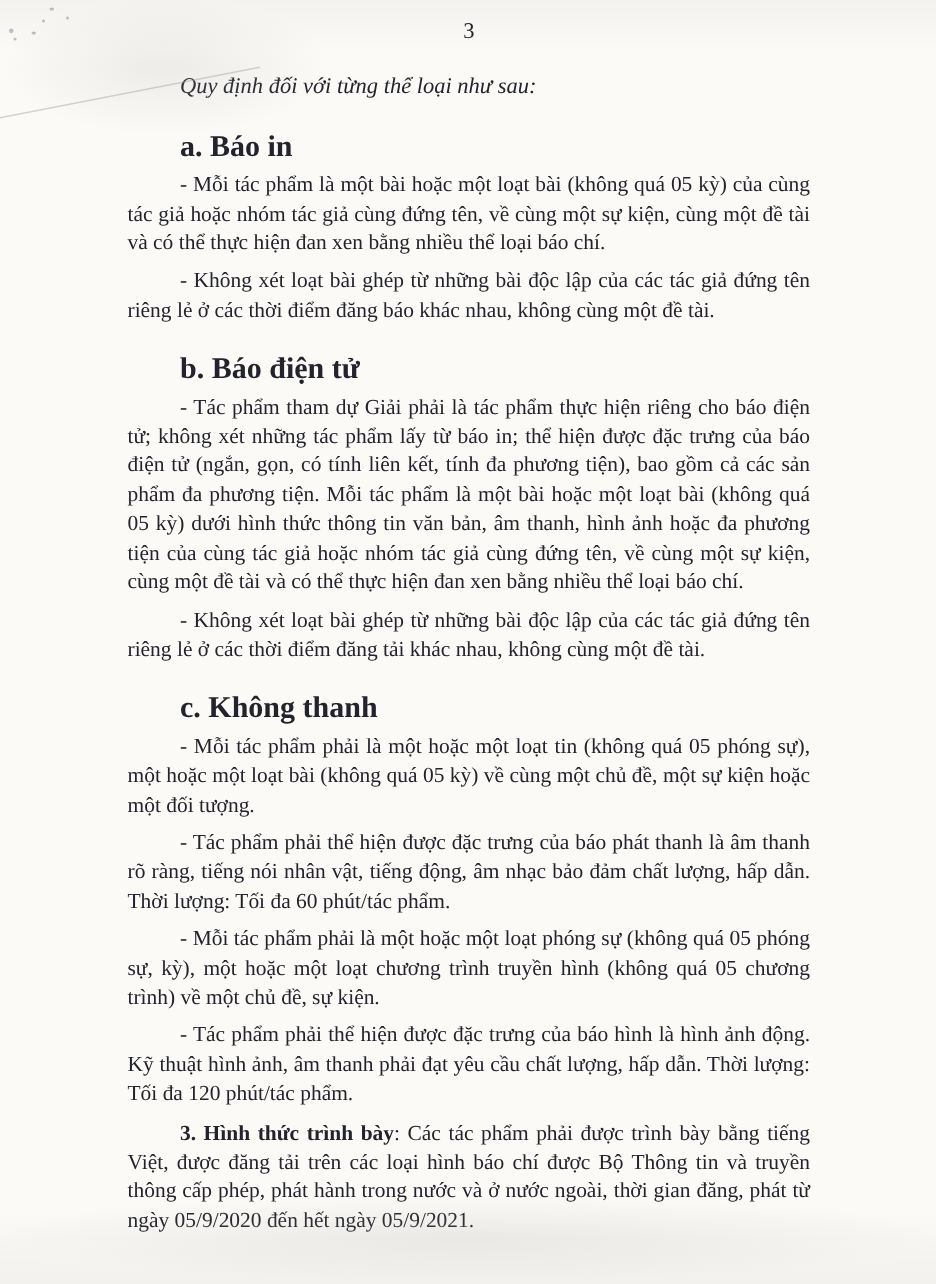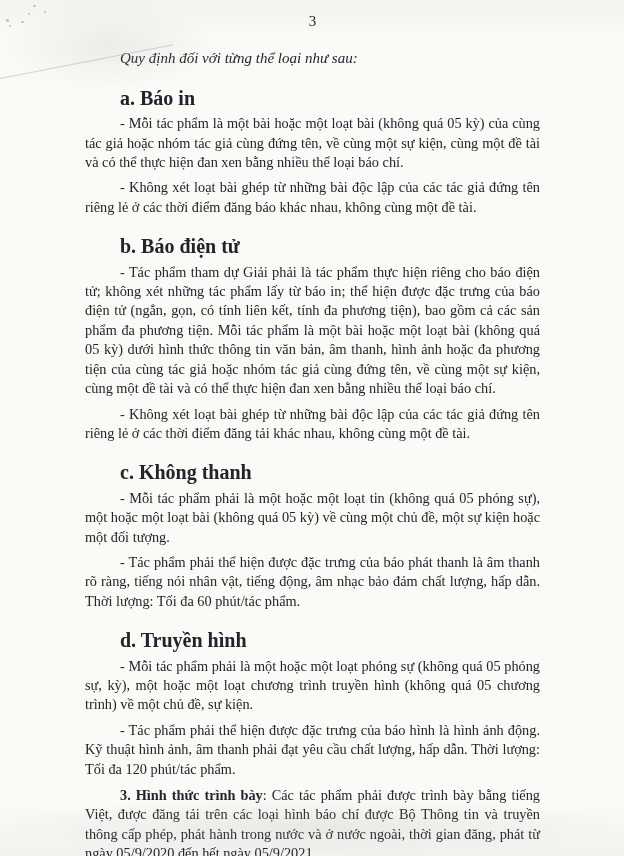--- a/index.html
+++ b/index.html
@@ -100,19 +100,18 @@
   <p class="para">- Không xét loạt bài ghép từ những bài độc lập của các tác giả đứng tên riêng lẻ ở các thời điểm đăng báo khác nhau, không cùng một đề tài.</p>
 
   <div class="section-heading">b. Báo điện tử</div>
   <p class="para">- Tác phẩm tham dự Giải phải là tác phẩm thực hiện riêng cho báo điện tử; không xét những tác phẩm lấy từ báo in; thể hiện được đặc trưng của báo điện tử (ngắn, gọn, có tính liên kết, tính đa phương tiện), bao gồm cả các sản phẩm đa phương tiện. Mỗi tác phẩm là một bài hoặc một loạt bài (không quá 05 kỳ) dưới hình thức thông tin văn bản, âm thanh, hình ảnh hoặc đa phương tiện của cùng tác giả hoặc nhóm tác giả cùng đứng tên, về cùng một sự kiện, cùng một đề tài và có thể thực hiện đan xen bằng nhiều thể loại báo chí.</p>
   <p class="para">- Không xét loạt bài ghép từ những bài độc lập của các tác giả đứng tên riêng lẻ ở các thời điểm đăng tải khác nhau, không cùng một đề tài.</p>
 
   <div class="section-heading">c. Không thanh</div>
   <p class="para">- Mỗi tác phẩm phải là một hoặc một loạt tin (không quá 05 phóng sự), một hoặc một loạt bài (không quá 05 kỳ) về cùng một chủ đề, một sự kiện hoặc một đối tượng.</p>
   <p class="para">- Tác phẩm phải thể hiện được đặc trưng của báo phát thanh là âm thanh rõ ràng, tiếng nói nhân vật, tiếng động, âm nhạc bảo đảm chất lượng, hấp dẫn. Thời lượng: Tối đa 60 phút/tác phẩm.</p>
 
-  <div class="section-heading">d. Truyền hình</div>
   <p class="para">- Mỗi tác phẩm phải là một hoặc một loạt phóng sự (không quá 05 phóng sự, kỳ), một hoặc một loạt chương trình truyền hình (không quá 05 chương trình) về một chủ đề, sự kiện.</p>
   <p class="para">- Tác phẩm phải thể hiện được đặc trưng của báo hình là hình ảnh động. Kỹ thuật hình ảnh, âm thanh phải đạt yêu cầu chất lượng, hấp dẫn. Thời lượng: Tối đa 120 phút/tác phẩm.</p>
 
   <p class="closing-para"><span class="lead">3. Hình thức trình bày</span><span>: Các tác phẩm phải được trình bày bằng tiếng Việt, được đăng tải trên các loại hình báo chí được Bộ Thông tin và truyền thông cấp phép, phát hành trong nước và ở nước ngoài, thời gian đăng, phát từ ngày 05/9/2020 đến hết ngày 05/9/2021.</span></p>
 
 </div>
 
 </body></html>

